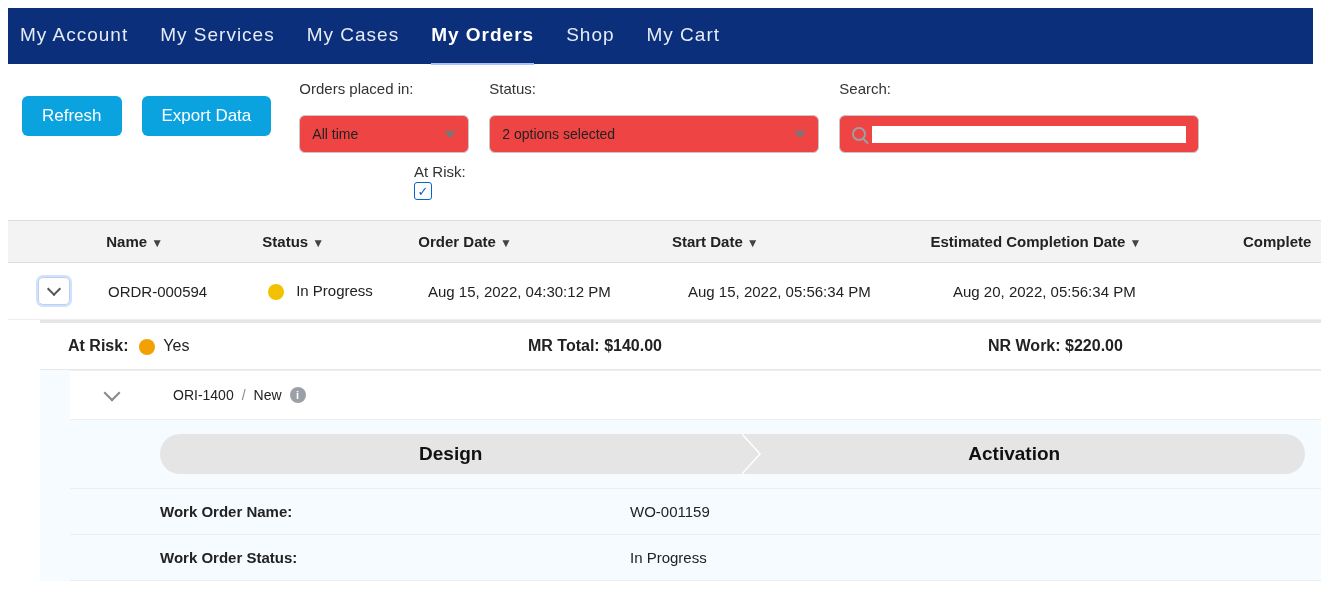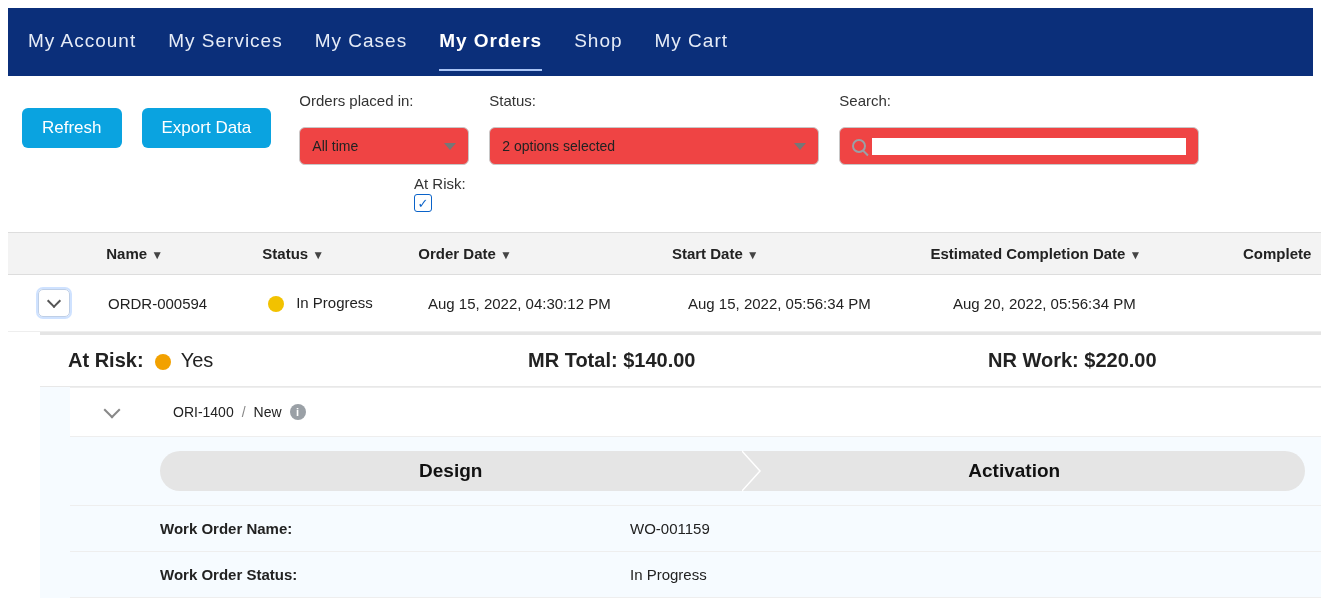--- a/index.html
+++ b/index.html
@@ -1,18 +1,18 @@
 <!DOCTYPE html>
 <html><head>
 <meta charset="utf-8">
 <style>
   * { box-sizing: border-box; margin: 0; padding: 0; }
   body { font-family: -apple-system, BlinkMacSystemFont, "Segoe UI", Arial, sans-serif; font-size: 14px; color: #222; background: #fff; width: 1321px; }
   
-  .navbar { background: #0b2f7a; height: 68px; display: flex; align-items: center; padding: 0 20px; margin: 8px 8px 0 8px; }
+  .navbar { background: #0b2f7a; height: 56px; display: flex; align-items: center; padding: 0 12px; margin: 8px 8px 0 8px; }
   .nav-item { color: #e6ecf7; font-size: 19px; letter-spacing: 1px; margin-right: 32px; padding-bottom: 3px; cursor: pointer; position: relative; }
   .nav-item.active { color: #fff; font-weight: 700; }
   .nav-item.active::after { content: ""; position: absolute; left: 0; right: 0; bottom: -16px; height: 2px; background: #a9c4f5; }
 
   .controls { display: flex; align-items: flex-start; padding: 16px 22px 4px 22px; gap: 28px; flex-wrap: wrap; }
   .btn { background: #0aa3e0; color: #fff; border: none; border-radius: 6px; padding: 10px 20px; font-size: 17px; cursor: pointer; }
   .btn + .btn { margin-left: 6px; }
   .btn-group { display: flex; gap: 14px; align-items: center; margin-top: 16px; }
 
   .filter-block { display: flex; flex-direction: column; gap: 16px; }
@@ -39,21 +39,21 @@
   .col-comp { width: 80px; margin-left: 20px; }
   .sort-ind { display: inline-block; margin-left: 4px; font-size: 12px; color: #444; }
 
   .trow { display: flex; align-items: center; padding: 14px 0 14px 30px; border-bottom: 1px solid #eee; font-size: 15px; }
   .expand-btn { width: 32px; height: 28px; border: 1px solid #bfcfe6; border-radius: 5px; display: flex; align-items: center; justify-content: center; cursor: pointer; box-shadow: 0 0 0 2px #cfe2ff; }
   .expand-btn .chev { width: 10px; height: 10px; border-right: 2px solid #555; border-bottom: 2px solid #555; transform: rotate(45deg); margin-top: -4px; }
   .status-dot { width: 16px; height: 16px; border-radius: 50%; display: inline-block; vertical-align: middle; }
   .dot-amber { background: #f2c200; }
 
   .expand-panel { margin-left: 32px; background: #f6fbff; border-top: 1px solid #e5e5e5; }
-  .atrisk-bar { background: #fff; border-bottom: 1px solid #e8e8e8; display: flex; padding: 14px 28px; font-size: 20px; border-top: 2px solid #e5e5e5; }
+  .atrisk-bar { background: #fff; border-bottom: 1px solid #e8e8e8; display: flex; padding: 14px 28px; font-size: 16px; border-top: 2px solid #e5e5e5; }
   .atrisk-bar .cola { width: 460px; font-weight: 700; }
   .atrisk-bar .colb { width: 460px; font-weight: 700; }
   .atrisk-bar .colc { font-weight: 700; }
   .atrisk-bar .val { font-weight: 400; }
   
   .subrow { display: flex; align-items: center; padding: 16px 0 16px 36px; background: #fff; border-top: 1px solid #eee; border-bottom: 1px solid #eee; margin-left: 30px; }
   .subrow .chev2 { width: 12px; height: 12px; border-right: 2px solid #888; border-bottom: 2px solid #888; transform: rotate(45deg); margin-right: 55px; margin-top: -5px; cursor: pointer; }
   .subrow .sep { margin: 0 8px; color: #888; }
   .info-icon { width: 16px; height: 16px; border-radius: 50%; background: #9aa0a6; color: #fff; display: inline-flex; align-items: center; justify-content: center; font-size: 11px; font-weight: bold; margin-left: 8px; cursor: pointer; }
 

